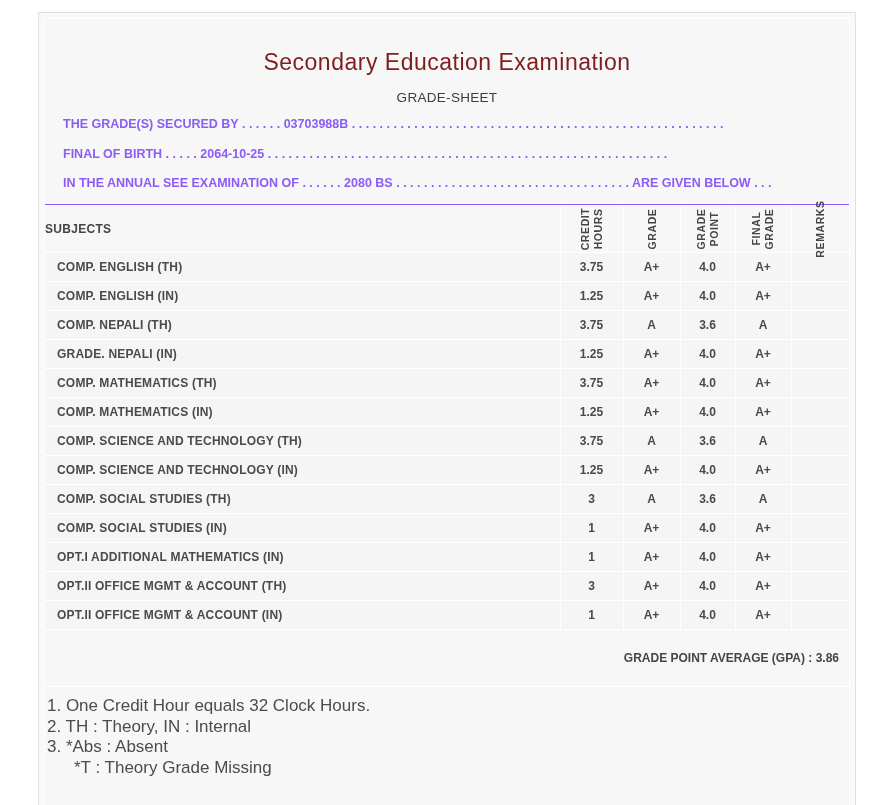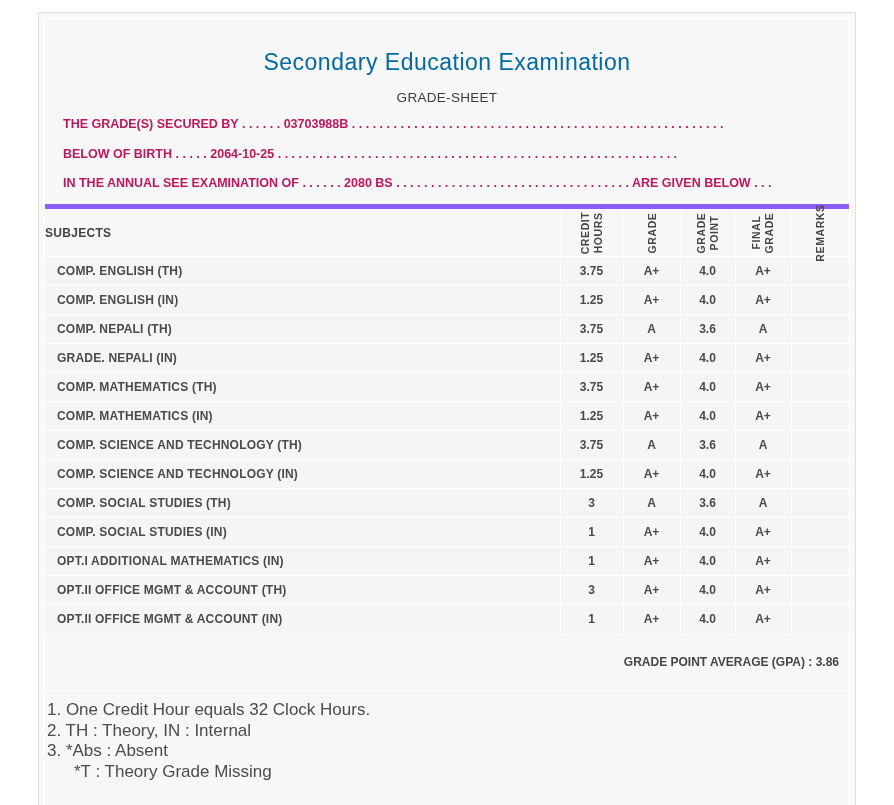--- a/index.html
+++ b/index.html
@@ -27,21 +27,21 @@
     height: 100%;
     border: 1px solid #ffffff;
     background: #f7f7f7;
   }
   .sec-title {
     position: absolute;
     top: 30px; left: 0; right: 0;
     text-align: center;
     font-size: 23px;
     letter-spacing: 0.5px;
-    color: #0369a1;
+    color: #7f1d1d;
     font-weight: 400;
   }
   .sec-subtitle {
     position: absolute;
     top: 71px; left: 0; right: 0;
     text-align: center;
     font-size: 13.5px;
     font-weight: normal;
     letter-spacing: 0.3px;
     color: #3d3d3d;
@@ -50,39 +50,39 @@
     position: absolute;
     top: 97px; left: 18px; right: 8px;
   }
   .dline {
     height: 29.5px;
     line-height: 16px;
     white-space: nowrap;
     overflow: hidden;
     font-size: 12.5px;
     font-weight: bold;
-    color: #be185d;
+    color: #8b5cf6;
   }
   .sec-table {
     position: absolute;
     top: 185px; left: 0; right: 0;
   }
   table.grades {
     width: 100%;
     border-collapse: collapse;
     table-layout: fixed;
   }
   table.grades col.c-credit  { width: 63px; }
   table.grades col.c-grade   { width: 57px; }
   table.grades col.c-gpoint  { width: 55px; }
   table.grades col.c-fgrade  { width: 56px; }
   table.grades col.c-remarks { width: 58px; }
   table.grades thead th {
     height: 47px;
-    border-top: 5px solid #8b5cf6;
+    border-top: 1px solid #8b5cf6;
     border-bottom: 1px solid #ffffff;
     font-weight: bold;
     color: #454545;
     vertical-align: middle;
     padding: 0;
   }
   th.subjects-h {
     text-align: left;
     padding-left: 12px;
     font-size: 12px;
@@ -157,21 +157,21 @@
         <div class="dline">
           <span>THE GRADE(S) SECURED BY</span>
           <span>. . . . . .</span>
           <span>03703988B</span>
           <span>. . . . . . . . . . . . . . . . . . . . . . . . . . . . . . . . . . . . . . . . . . . . . . . . . . . . . .</span>
           <span></span>
           <span></span>
         </div>
 
         <div class="dline">
-          <span>BELOW OF BIRTH</span>
+          <span>FINAL OF BIRTH</span>
           <span>. . . . .</span>
           <span>2064-10-25</span>
           <span>. . . . . . . . . . . . . . . . . . . . . . . . . . . . . . . . . . . . . . . . . . . . . . . . . . . . . . . . . .</span>
           <span></span>
           <span></span>
         </div>
 
         <div class="dline">
           <span>IN THE ANNUAL SEE EXAMINATION OF</span>
           <span>. . . . . .</span>

